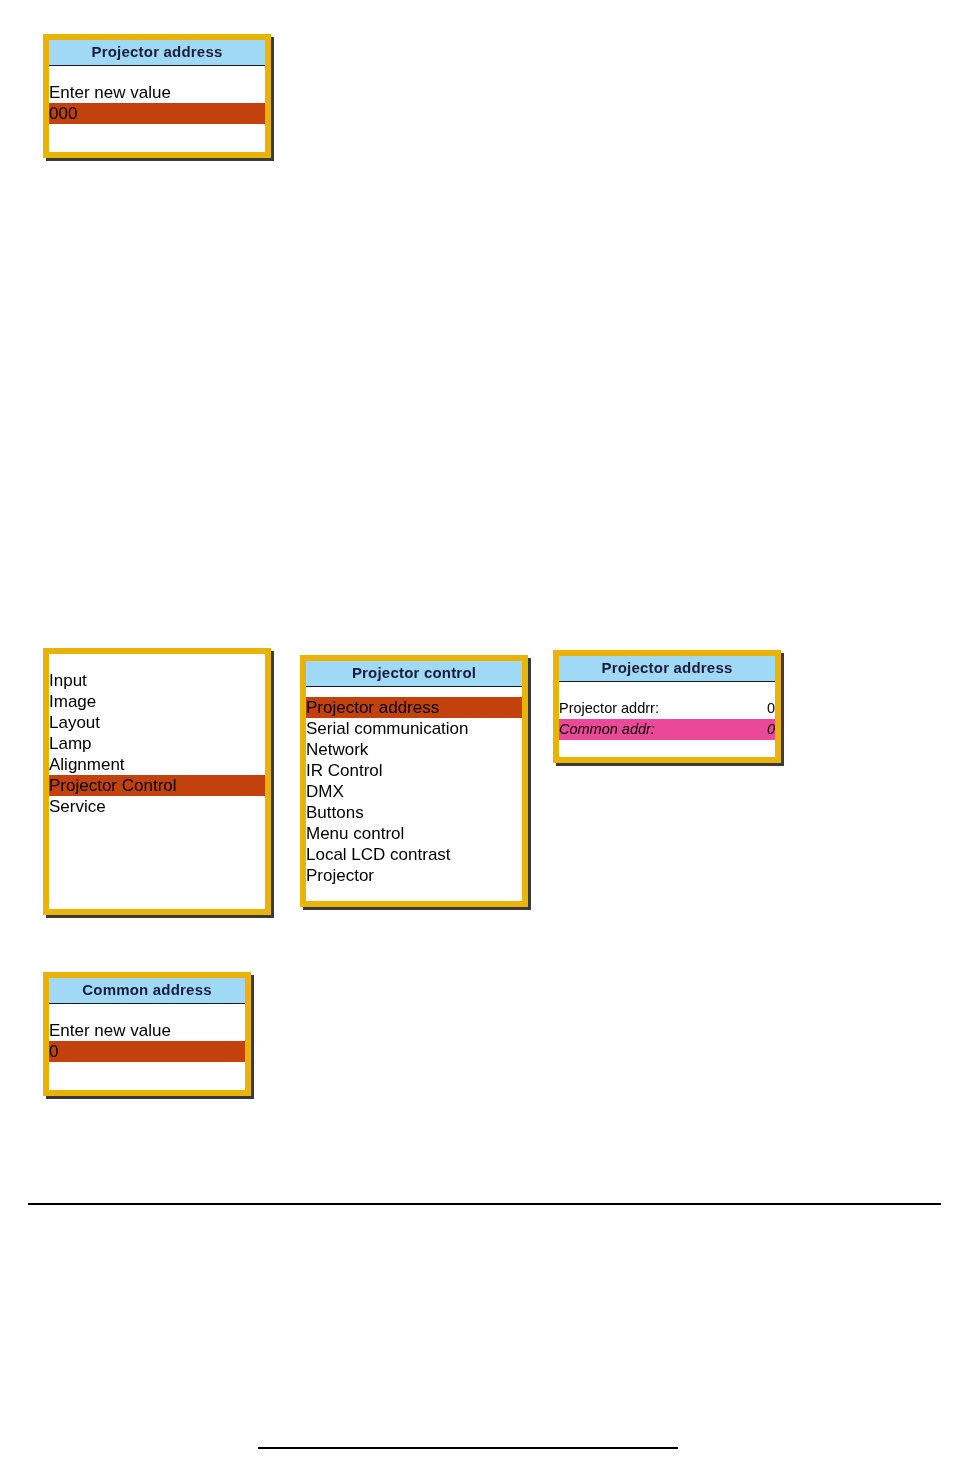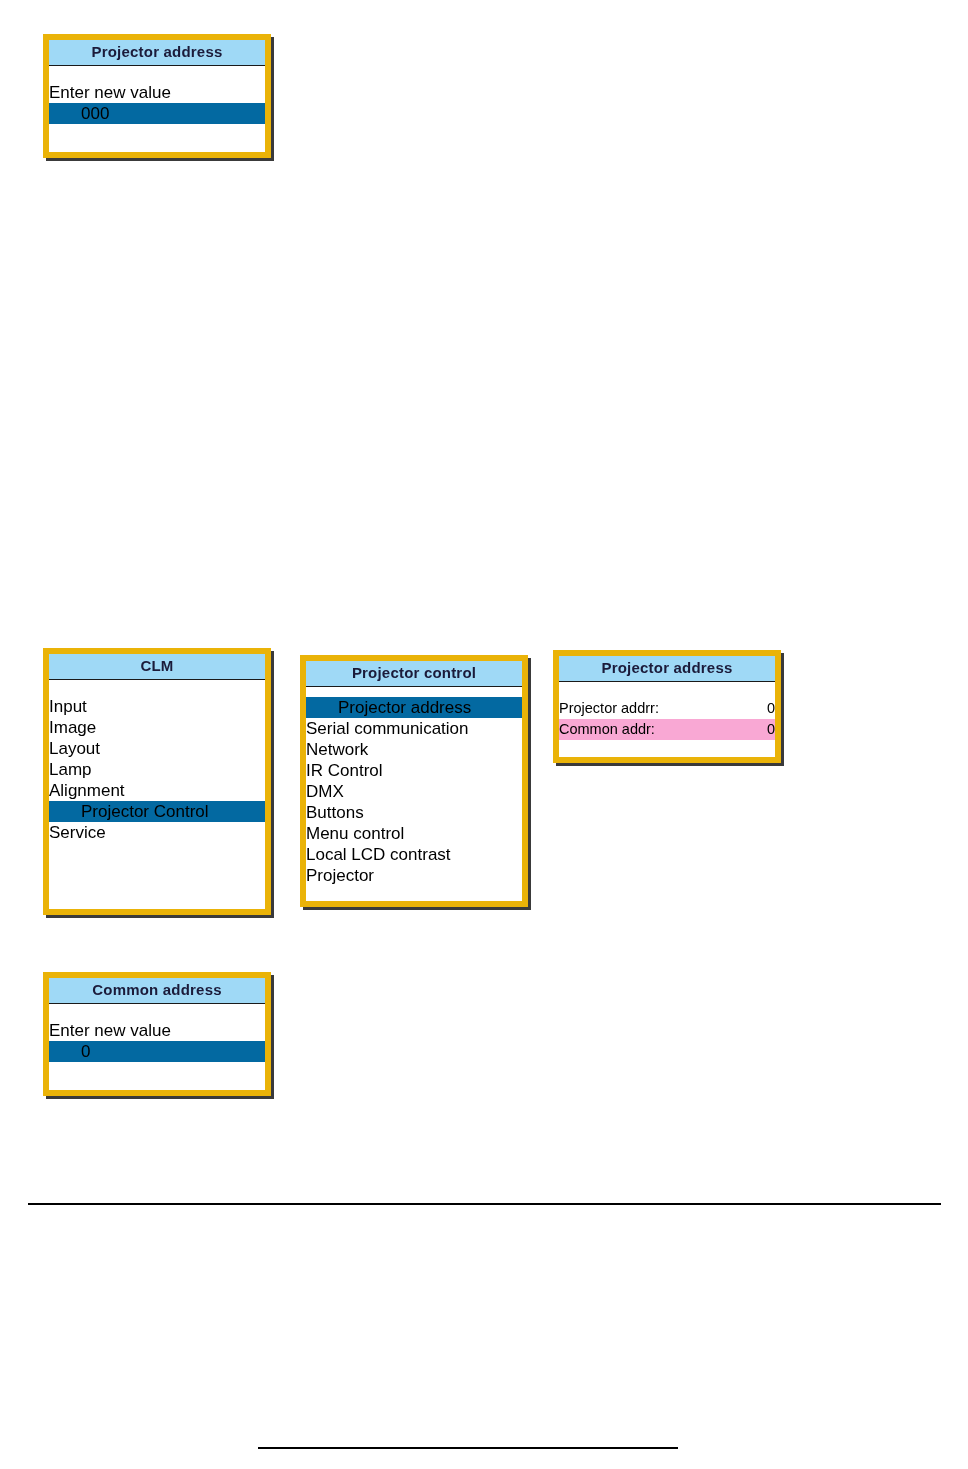--- a/index.html
+++ b/index.html
@@ -38,22 +38,21 @@
   .osd-body {
     padding: 0;
   }
   .osd-line {
     text-align: left;
     font-size: 17px;
     line-height: 21px;
     color: #000000;
   }
   .osd-line.hl {
-    background: #0369a1;
-    padding-left: 32px;
+    background: #c2410c;
   }
   .osd-spacer-sm { height: 10px; }
   .osd-spacer-md { height: 16px; }
 
   
   #panel-projector-address-entry {
     left: 43px;
     top: 34px;
     width: 228px;
     height: 124px;
@@ -72,21 +71,21 @@
   }
   #panel-projector-address-values {
     left: 553px;
     top: 650px;
     width: 228px;
     height: 113px;
   }
   #panel-common-address-entry {
     left: 43px;
     top: 972px;
-    width: 228px;
+    width: 208px;
     height: 124px;
   }
 
   
   .kv {
     display: flex;
     justify-content: space-between;
     gap: 7px;
     font-size: 14.5px;
     line-height: 21px;
@@ -118,21 +117,20 @@
 <div class="osd" id="panel-projector-address-entry">
   <div class="osd-title">Projector address</div>
   <div class="osd-body">
     <div class="osd-spacer-md"></div>
     <div class="osd-line">Enter new value</div>
     <div class="osd-line hl">000</div>
   </div>
 </div>
 
 <div class="osd" id="panel-clm">
-  <div class="osd-title">CLM</div>
   <div class="osd-body">
     <div class="osd-spacer-md"></div>
     <div class="osd-line">Input</div>
     <div class="osd-line">Image</div>
     <div class="osd-line">Layout</div>
     <div class="osd-line">Lamp</div>
     <div class="osd-line">Alignment</div>
     <div class="osd-line hl">Projector Control</div>
     <div class="osd-line">Service</div>
   </div>
@@ -155,21 +153,21 @@
 </div>
 
 <div class="osd" id="panel-projector-address-values">
   <div class="osd-title">Projector address</div>
   <div class="osd-body">
     <div class="osd-spacer-md"></div>
     <div class="kv">
       <span class="k">Projector addrr:</span>
       <span class="v">0</span>
     </div>
-    <div class="kv hl" style="background:#f9a8d4;">
+    <div class="kv hl" style="background:#ec4899;font-style:italic;">
       <span class="k">Common addr:</span>
       <span class="v">0</span>
     </div>
   </div>
 </div>
 
 <div class="osd" id="panel-common-address-entry">
   <div class="osd-title">Common address</div>
   <div class="osd-body">
     <div class="osd-spacer-md"></div>

